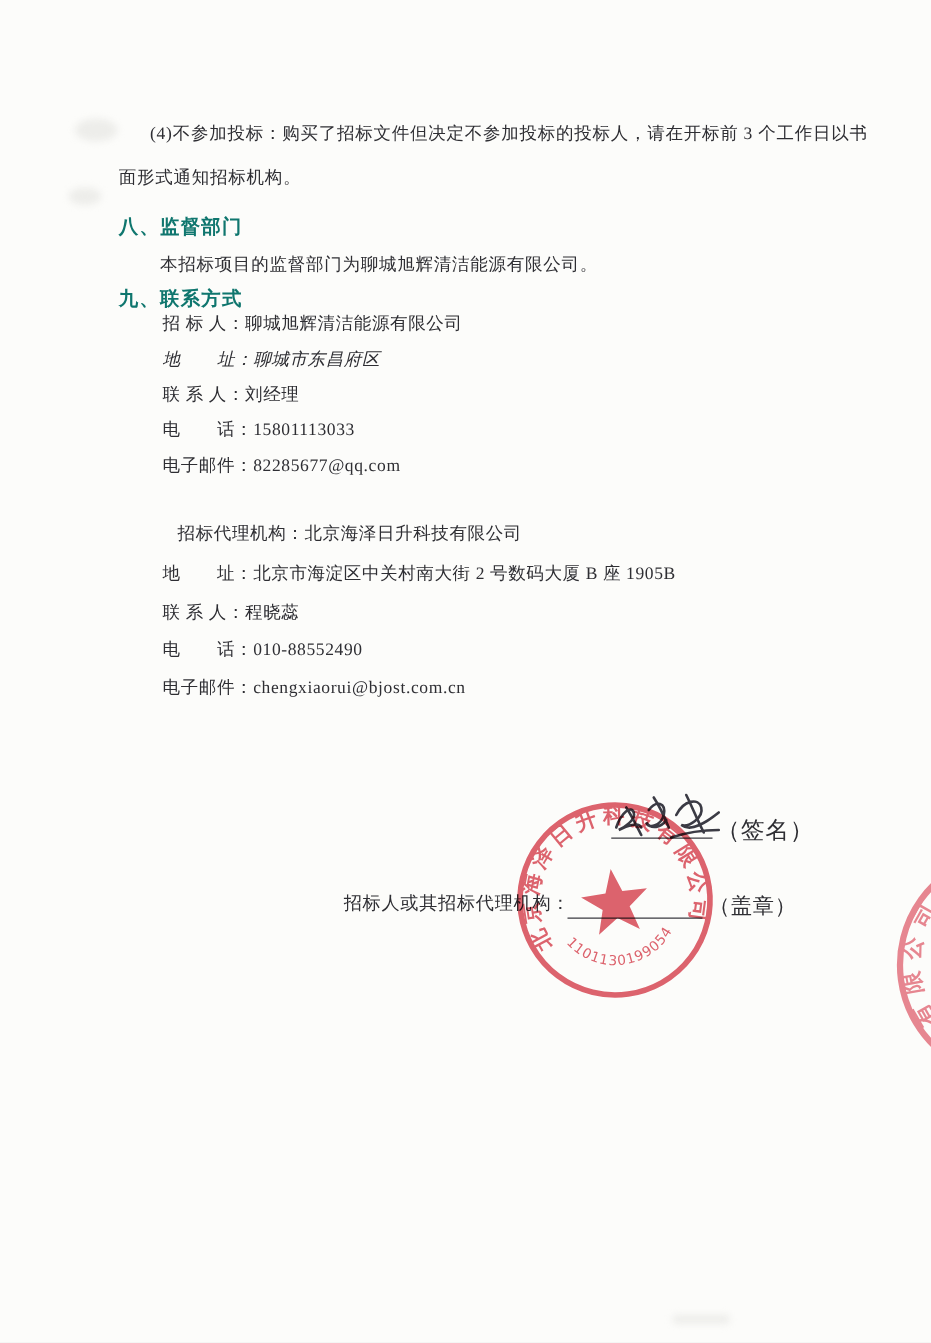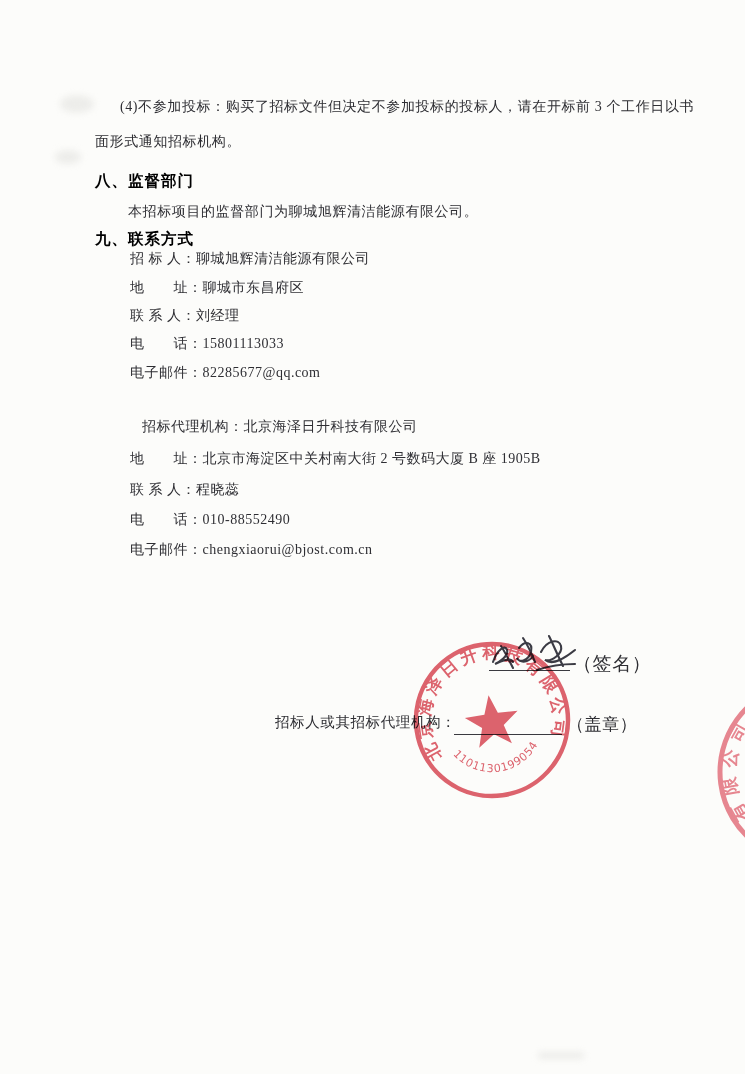--- a/index.html
+++ b/index.html
@@ -4,21 +4,21 @@
 <style>
   html,body{margin:0;padding:0;}
   body{background:#e9e9e7;}
   #page{
     position:relative;width:745px;height:1074px;margin:0 auto;
     background:#fcfcfa;overflow:hidden;
     font-family:"Liberation Serif","DejaVu Serif",serif;
     color:#2e2e33;
   }
   .tline{position:absolute;white-space:nowrap;font-size:14px;letter-spacing:0.6px;}
-  .heading{font-weight:bold;font-size:15.5px;color:#000000;letter-spacing:1px;}
+  .heading{font-weight:bold;font-size:15.5px;color:#0f766e;letter-spacing:1px;}
   .row{position:absolute;white-space:nowrap;font-size:14px;letter-spacing:0.5px;}
   .row .lbl{display:inline-block;}
   .row .val{display:inline-block;text-align:right;}
   .uline{position:absolute;height:1px;background:#3a3a40;}
   .smudge{position:absolute;background:#ededea;border-radius:50%;filter:blur(3px);}
   .stamp{position:absolute;mix-blend-mode:multiply;}
   .ink{position:absolute;mix-blend-mode:multiply;}
 </style>
 </head>
 <body>
@@ -33,21 +33,21 @@
   <div class="tline" style="left:95px;top:133px;">面形式通知招标机构。</div>
 
   <div class="tline heading" style="left:95px;top:171px;">八、监督部门</div>
   <div class="tline" style="left:128px;top:203px;">本招标项目的监督部门为聊城旭辉清洁能源有限公司。</div>
 
   <div class="tline heading" style="left:95px;top:229px;">九、联系方式</div>
 
   <div class="row" style="left:130px;top:250px;">
     <span class="lbl">招 标 人：</span><span class="val">聊城旭辉清洁能源有限公司</span>
   </div>
-  <div class="row" style="left:130px;top:279px;">
+  <div class="row" style="left:130px;top:279px;font-style:italic;">
     <span class="lbl">地　　址：</span><span class="val">聊城市东昌府区</span>
   </div>
   <div class="row" style="left:130px;top:307px;">
     <span class="lbl">联 系 人：</span><span class="val">刘经理</span>
   </div>
   <div class="row" style="left:130px;top:335px;">
     <span class="lbl">电　　话：</span><span class="val">15801113033</span>
   </div>
   <div class="row" style="left:130px;top:364px;">
     <span class="lbl">电子邮件：</span><span class="val">82285677@qq.com</span>

